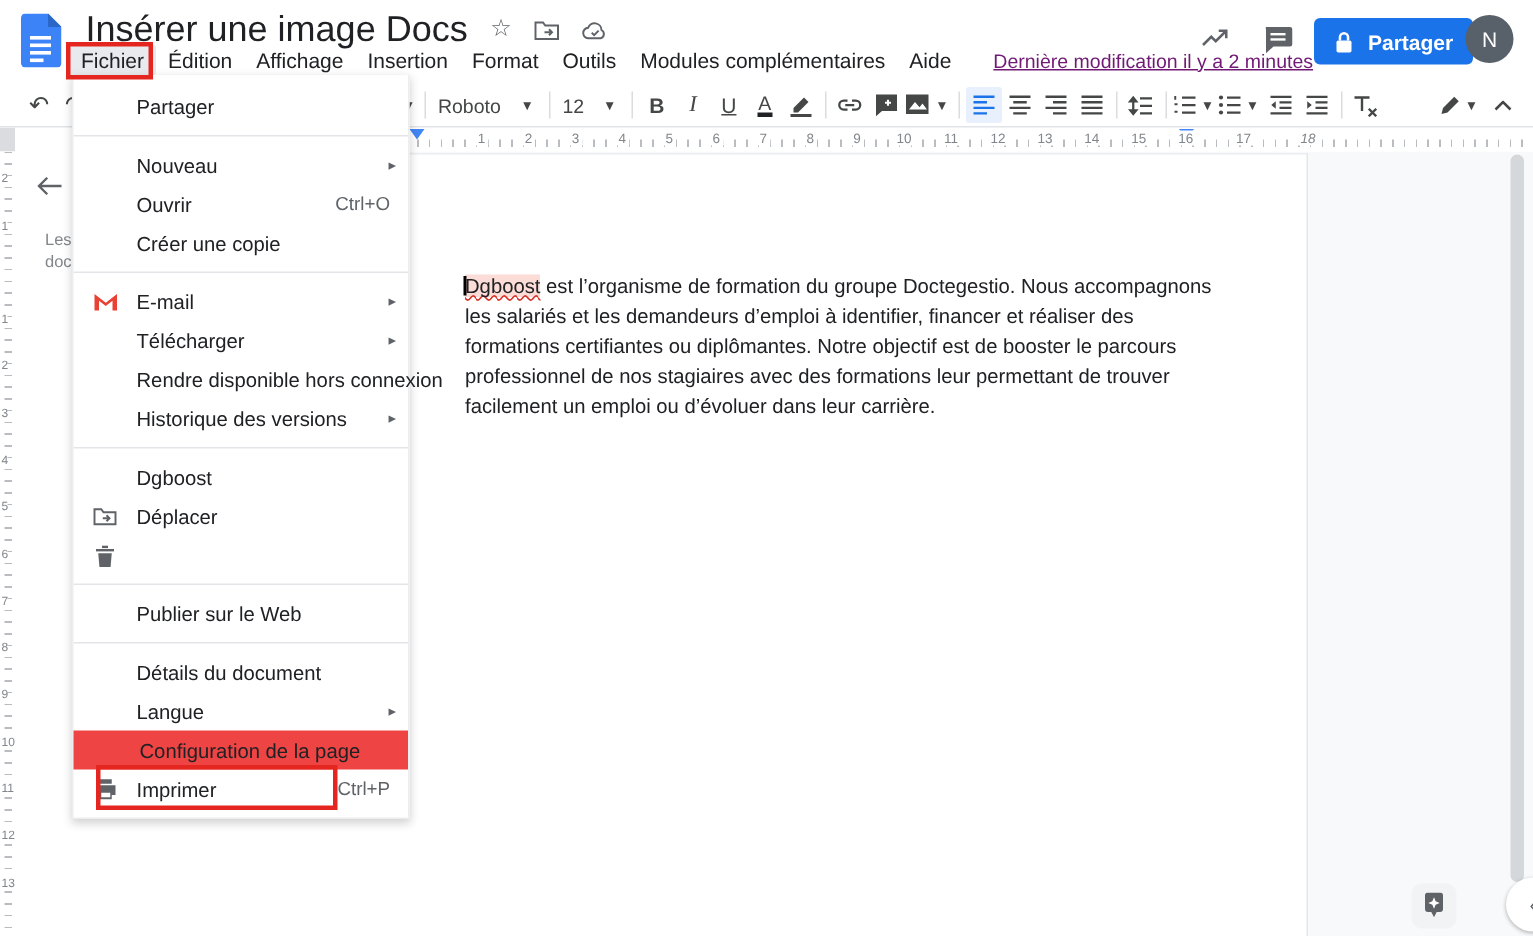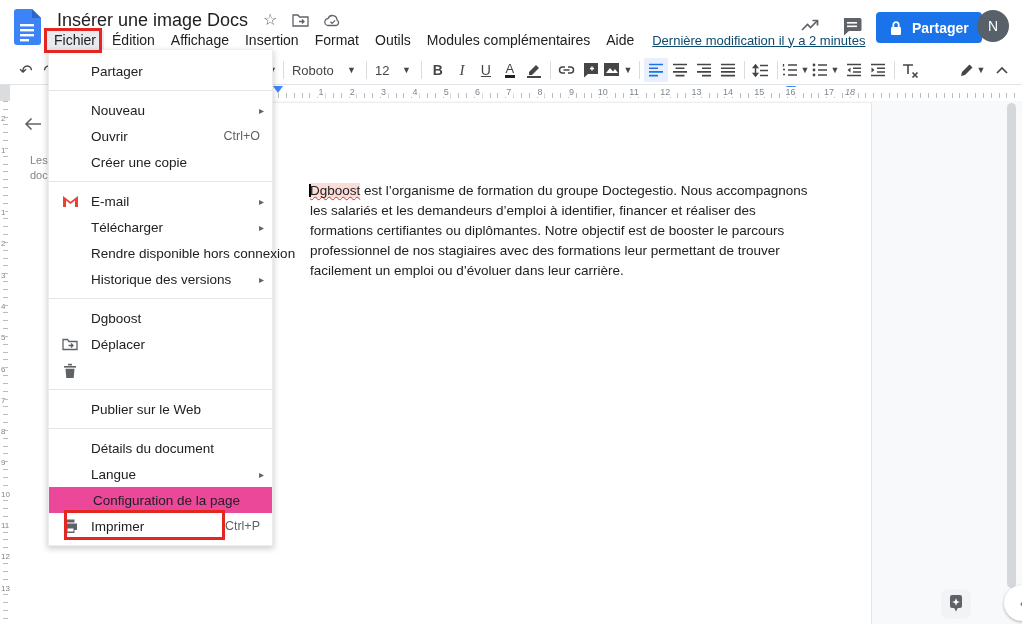--- a/index.html
+++ b/index.html
@@ -4,28 +4,28 @@
 <style>
   * { box-sizing: border-box; margin: 0; padding: 0; }
   html,body { width:1022px; height:624px; }
   body { position:relative; overflow:hidden; background:#fff; font-family:"Liberation Sans",sans-serif; color:#202124; }
   svg { display:block; }
 
   
   .header { position:absolute; left:0; top:0; width:1022px; height:56px; background:#fff; z-index:5; }
   .docs-logo { position:absolute; left:14px; top:9px; }
   .title-row { position:absolute; left:57px; top:8px; height:24px; display:flex; align-items:center; gap:15px; }
-  .doc-title { font-size:18px; color:#202124; white-space:nowrap; }
+  .doc-title { font-size:24px; color:#202124; white-space:nowrap; }
   .t-ic { color:#5f6368; display:flex; align-items:center; }
   .star-glyph { font-size:16px; line-height:16px; }
 
   .menubar { position:absolute; left:46px; top:30px; display:flex; align-items:center; font-size:14px; color:#202124; }
   .mb-item { padding:2px 8px; border-radius:2px; white-space:nowrap; cursor:default;text-align:center; }
   .mb-item.open { background:#e8eaed; }
-  .last-mod { margin-left:10px; font-size:13px; color:#0c4a6e; text-decoration:underline; white-space:nowrap; }
+  .last-mod { margin-left:20px; font-size:13px; color:#701a75; text-decoration:underline; white-space:nowrap; }
 
   .hdr-ic { position:absolute; top:16px; color:#5f6368; }
   .share-btn { position:absolute; left:876px; top:12px; height:31px; padding:0 13px; background:#1a73e8; border-radius:4px; display:flex; align-items:center; gap:9px; color:#fff; font-size:14px; font-weight:bold; }
   .avatar { position:absolute; left:977px; top:10px; width:32px; height:32px; border-radius:50%; background:#586069; color:#fff; font-size:14px; display:flex; align-items:center; justify-content:center; }
 
   
   .toolbar { position:absolute; left:0; top:56px; width:1022px; height:29px; background:#fff; border-bottom:1px solid #e0e3e7; display:flex; align-items:center; padding:0 8px 0 14px; z-index:4; }
   .tb-btn { min-width:24px; height:24px; display:flex; align-items:center; justify-content:center; border-radius:2px; color:#444746; }
   .tb-btn.active { background:#e8f0fe; }
   .tb-div { width:1px; height:18px; background:#dadce0; margin:0 4px; }
@@ -58,21 +58,21 @@
   .outline-text { position:absolute; left:20px; top:52px; font-size:11px; line-height:15px; color:#80868b; white-space:nowrap; }
 
   .para { position:absolute; left:73px; top:78px; font-size:13.5px; line-height:20.1px; color:#202124; }
   .para div { white-space:nowrap; }
   .misspell { position:relative; background:#fbdcd6; text-decoration:underline wavy #d93025 1px; text-decoration-skip-ink:none; }
   .misspell::before { content:''; position:absolute; left:-1px; top:1px; bottom:1px; width:1.5px; background:#000; }
 
   
   .file-menu { position:absolute; left:48px; top:50px; width:225px; background:#fff; padding:8px 0 6px; box-shadow:0 2px 6px 1px rgba(0,0,0,.18); border:1px solid #ebedef; border-top:none; z-index:40; }
   .menu-item { height:26px; display:flex; align-items:center; padding-left:10px; font-size:13.5px; color:#202124; cursor:default; }
-  .menu-item.hl { background:#ec4899;padding-left:12px; }
+  .menu-item.hl { background:#ef4444;padding-left:12px; }
   .mi-ic { width:22px; display:flex; align-items:center; justify-content:center; flex:0 0 22px; }
   .mi-label { flex:1; padding-left:10px; white-space:nowrap; }
   .mi-short { font-size:12.5px; color:#5f6368; padding-right:12px; }
   .mi-arrow { font-size:10px; color:#5f6368; padding-right:8px; }
   .menu-sep { height:1px; background:#e3e5e8; margin:6px 0; }
 
   
   .ann { position:absolute; border:3px solid #e52620; z-index:60; }
   .ann-fichier { left:44px; top:28px; width:58px; height:25px; }
   .ann-config { left:64px; top:510px; width:161px; height:30px; }
@@ -296,21 +296,21 @@
     <span class="rnum" style="left: 303.1px;">8</span>
     <span class="rnum" style="left: 334.4px;">9</span>
     <span class="rnum" style="left: 365.7px;">10</span>
     <span class="rnum" style="left: 397px;">11</span>
     <span class="rnum" style="left: 428.3px;">12</span>
     <span class="rnum" style="left: 459.6px;">13</span>
     <span class="rnum" style="left: 490.9px;">14</span>
     <span class="rnum" style="left: 522.2px;">15</span>
     <span class="rnum" style="left: 553.5px;">16</span>
     <span class="rnum" style="left: 592px;">17</span>
-    <span class="rnum" style="left: 613px; font-style: italic;">18</span>
+    <span class="rnum" style="left: 635px; font-style: italic;">18</span>
   </div>
 <div class="ruler-v">
   <div class="ticks"></div>
 <span class="vnum" style="top: 13px;">2</span>
     <span class="vnum" style="top: 45px;">1</span>
     <span class="vnum" style="top: 107px;">1</span>
     <span class="vnum" style="top: 138.3px;">2</span>
     <span class="vnum" style="top: 169.6px;">3</span>
     <span class="vnum" style="top: 200.9px;">4</span>
     <span class="vnum" style="top: 232.2px;">5</span>

